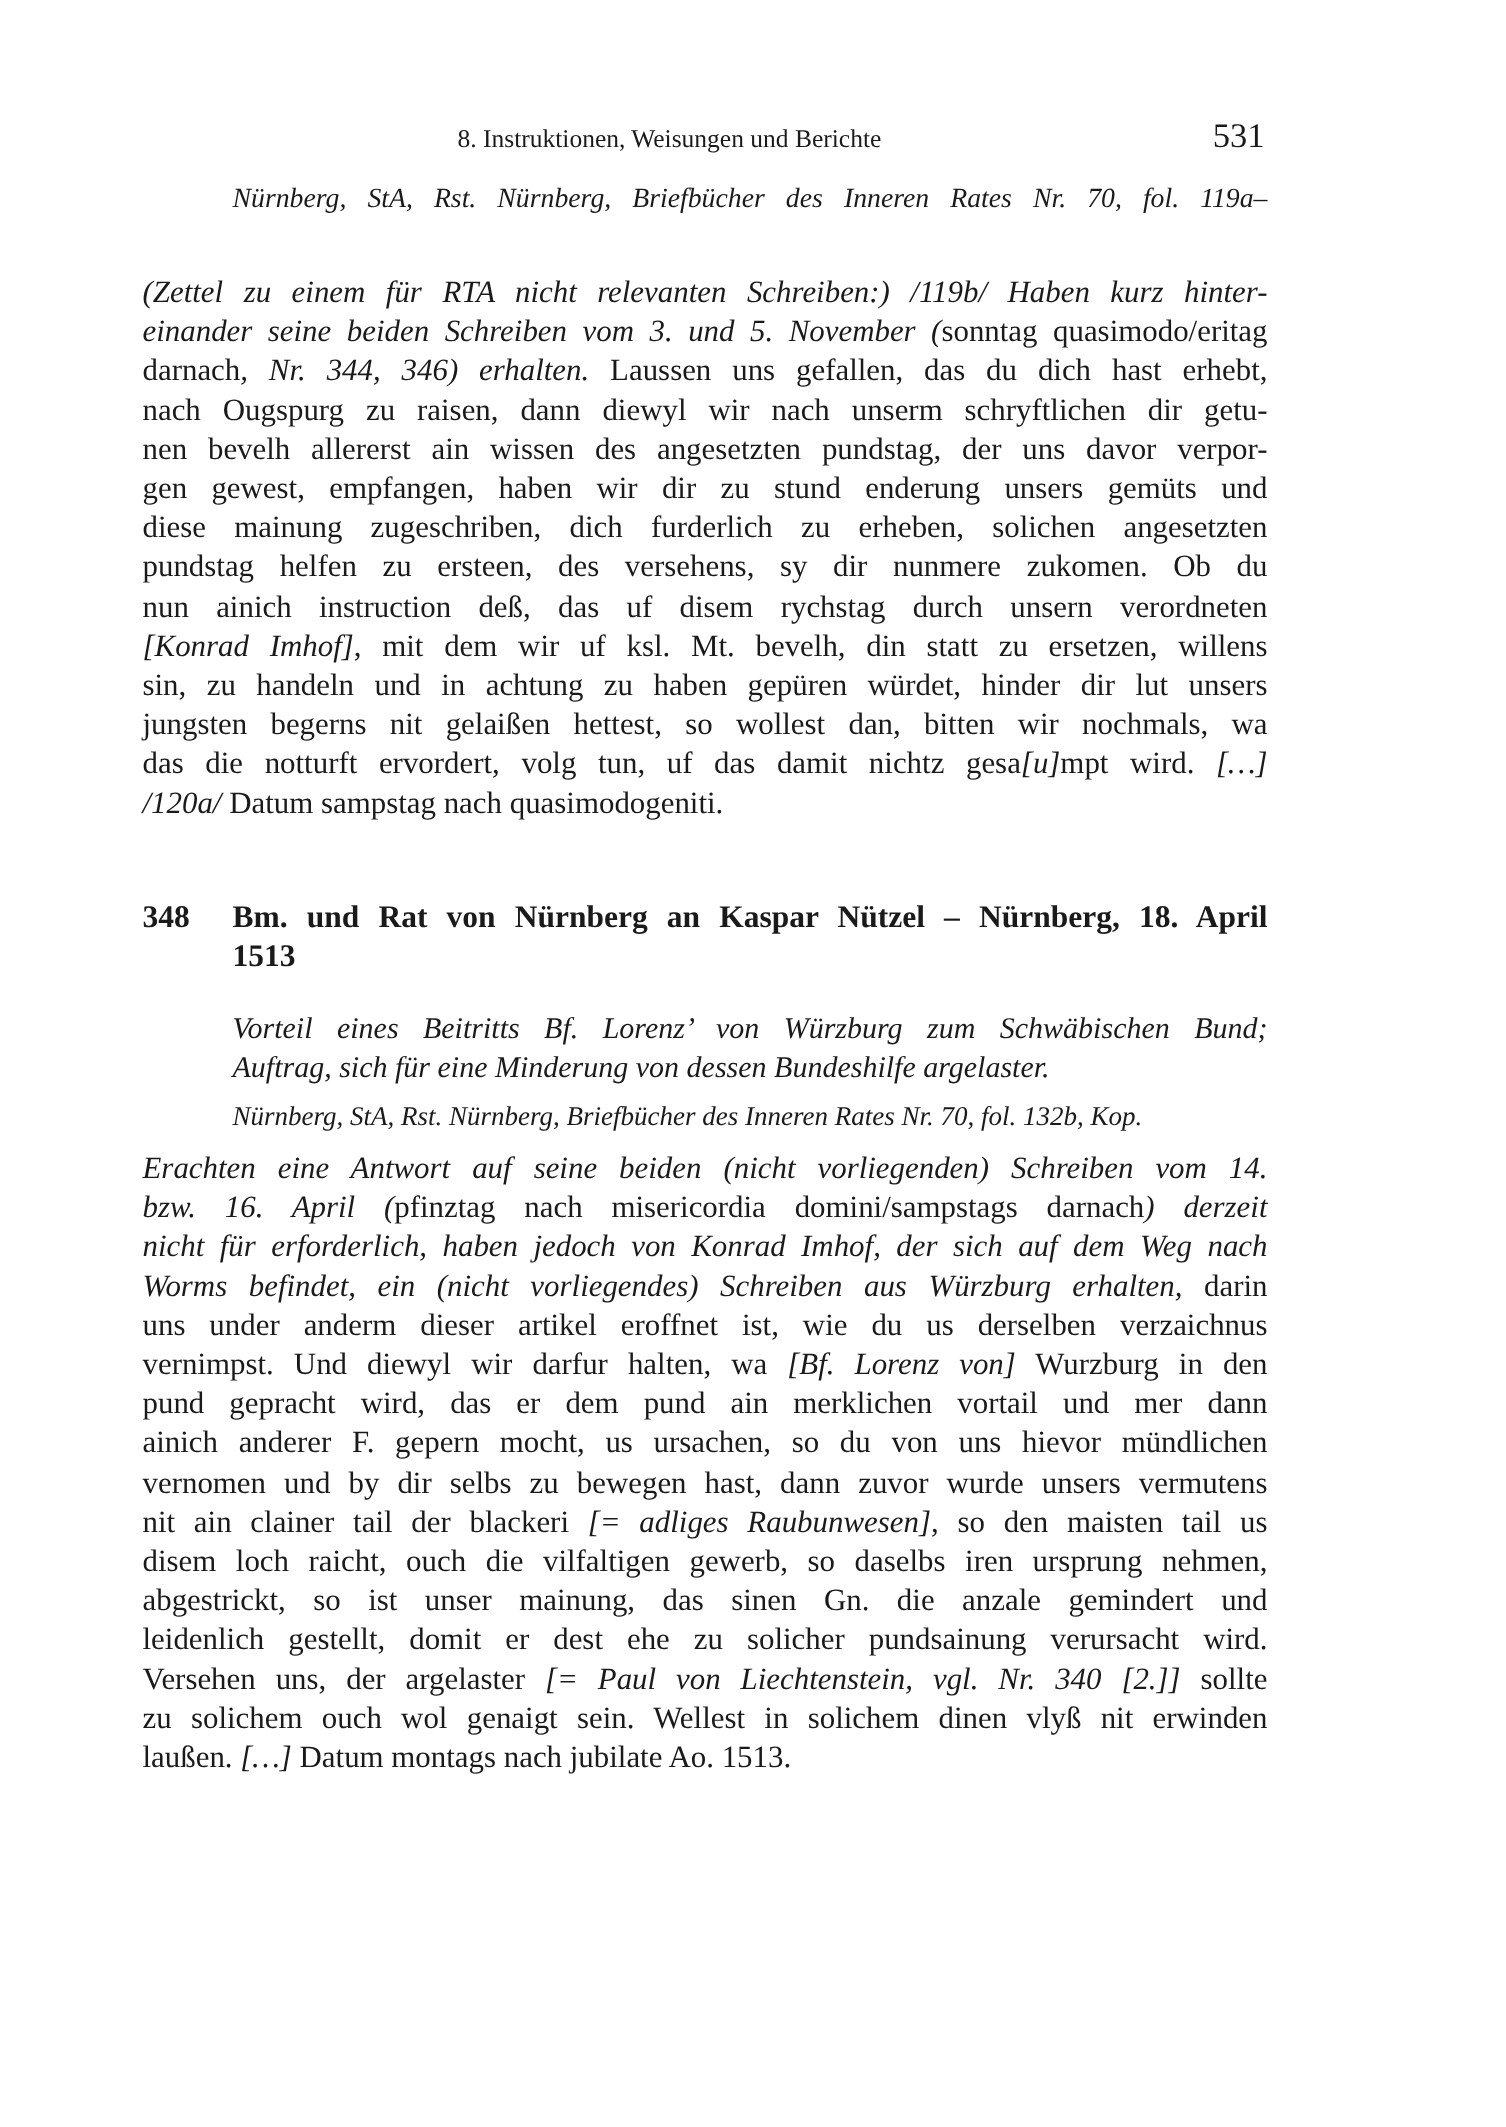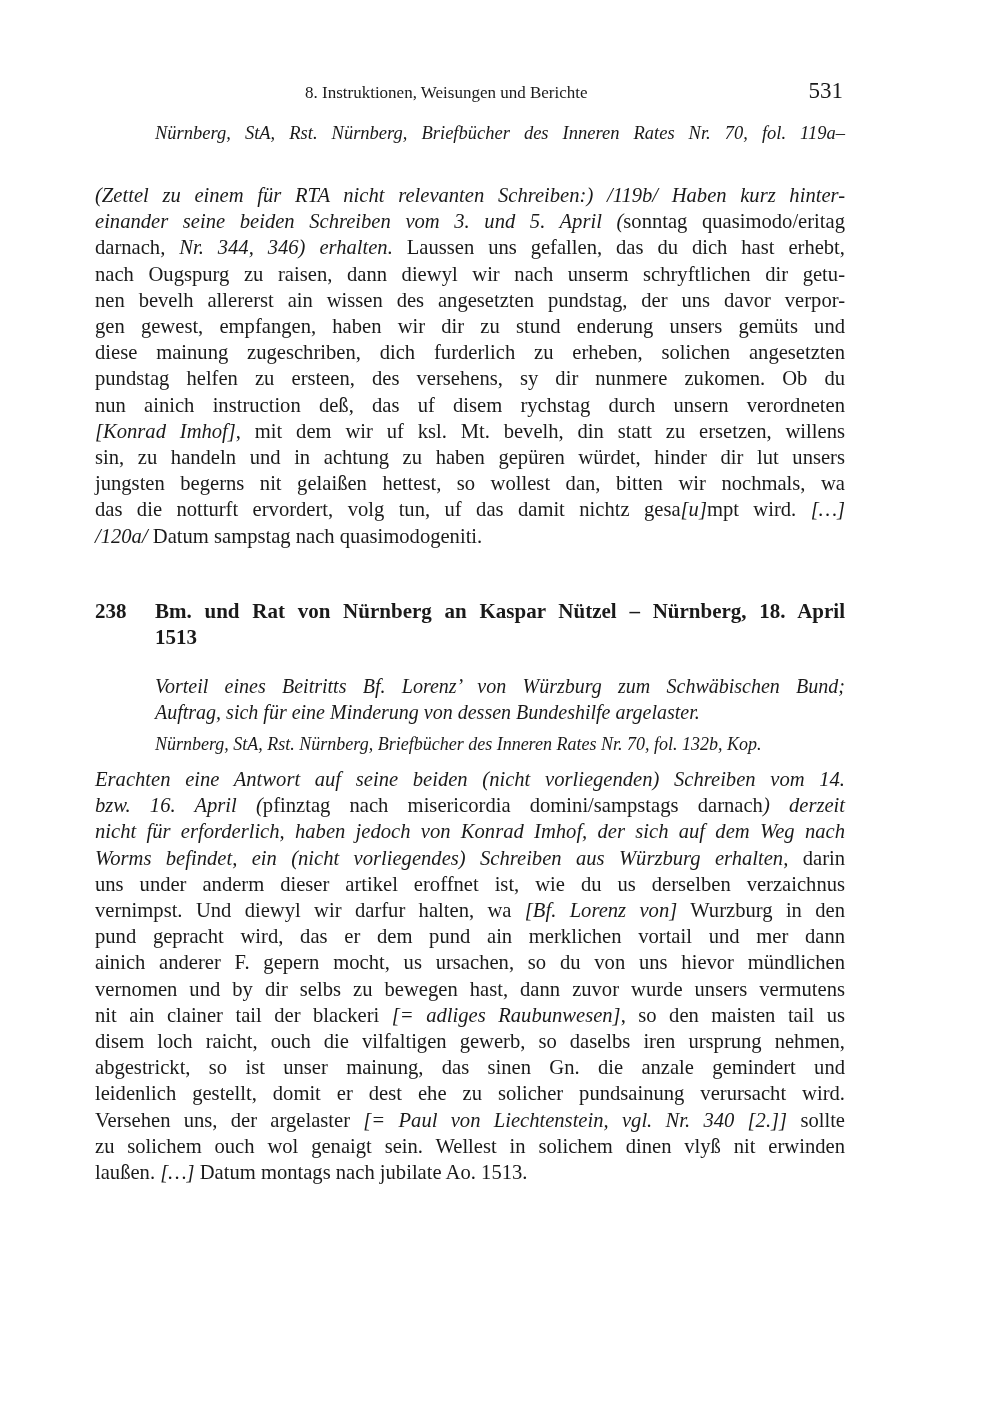--- a/index.html
+++ b/index.html
@@ -47,37 +47,37 @@
     <span class="running-title">8. Instruktionen, Weisungen und Berichte</span>
     <span class="page-number">531</span>
   </div>
 
   <div class="source" style="top:122px;">
     <span class="line">Nürnberg, StA, Rst. Nürnberg, Briefbücher des Inneren Rates Nr. 70, fol. 119a–</span>
   </div>
 
   <div class="body-para" id="prev-body" style="top:182px;">
       <span class="line"><i>(Zettel zu einem für RTA nicht relevanten Schreiben:) /119b/ Haben kurz hinter-</i></span>
-      <span class="line"><i>einander seine beiden Schreiben vom 3. und 5. April (</i><span>sonntag quasimodo/eritag</span></span>
+      <span class="line"><i>einander seine beiden Schreiben vom 3. und 5. November (</i><span>sonntag quasimodo/eritag</span></span>
       <span class="line"><span>darnach</span><i>, Nr. 344, 346) erhalten.</i><span> Laussen uns gefallen, das du dich hast erhebt,</span></span>
       <span class="line"><span>nach Ougspurg zu raisen, dann diewyl wir nach unserm schryftlichen dir getu-</span></span>
       <span class="line"><span>nen bevelh allererst ain wissen des angesetzten pundstag, der uns davor verpor-</span></span>
       <span class="line"><span>gen gewest, empfangen, haben wir dir zu stund enderung unsers gemüts und</span></span>
       <span class="line"><span>diese mainung zugeschriben, dich furderlich zu erheben, solichen angesetzten</span></span>
       <span class="line"><span>pundstag helfen zu ersteen, des versehens, sy dir nunmere zukomen. Ob du</span></span>
       <span class="line"><span>nun ainich instruction deß, das uf disem rychstag durch unsern verordneten</span></span>
       <span class="line"><i>[Konrad Imhof]</i><span>, mit dem wir uf ksl. Mt. bevelh, din statt zu ersetzen, willens</span></span>
       <span class="line"><span>sin, zu handeln und in achtung zu haben gepüren würdet, hinder dir lut unsers</span></span>
       <span class="line"><span>jungsten begerns nit gelaißen hettest, so wollest dan, bitten wir nochmals, wa</span></span>
       <span class="line"><span>das die notturft ervordert, volg tun, uf das damit nichtz gesa</span><i>[u]</i><span>mpt wird. </span><i>[…]</i></span>
       <span class="line last"><i>/120a/</i><span> Datum sampstag nach quasimodogeniti.</span></span>
     </div>
 
   <div class="doc-heading">
-    <span class="doc-number">238</span>
+    <span class="doc-number">348</span>
     <div class="doc-title">
       <span class="line">Bm. und Rat von Nürnberg an Kaspar Nützel – Nürnberg, 18. April</span>
       <span class="line last">1513</span>
     </div>
   </div>
 
   <div class="regest">
     <span class="line">Vorteil eines Beitritts Bf. Lorenz’ von Würzburg zum Schwäbischen Bund;</span>
     <span class="line last">Auftrag, sich für eine Minderung von dessen Bundeshilfe argelaster.</span>
   </div>

